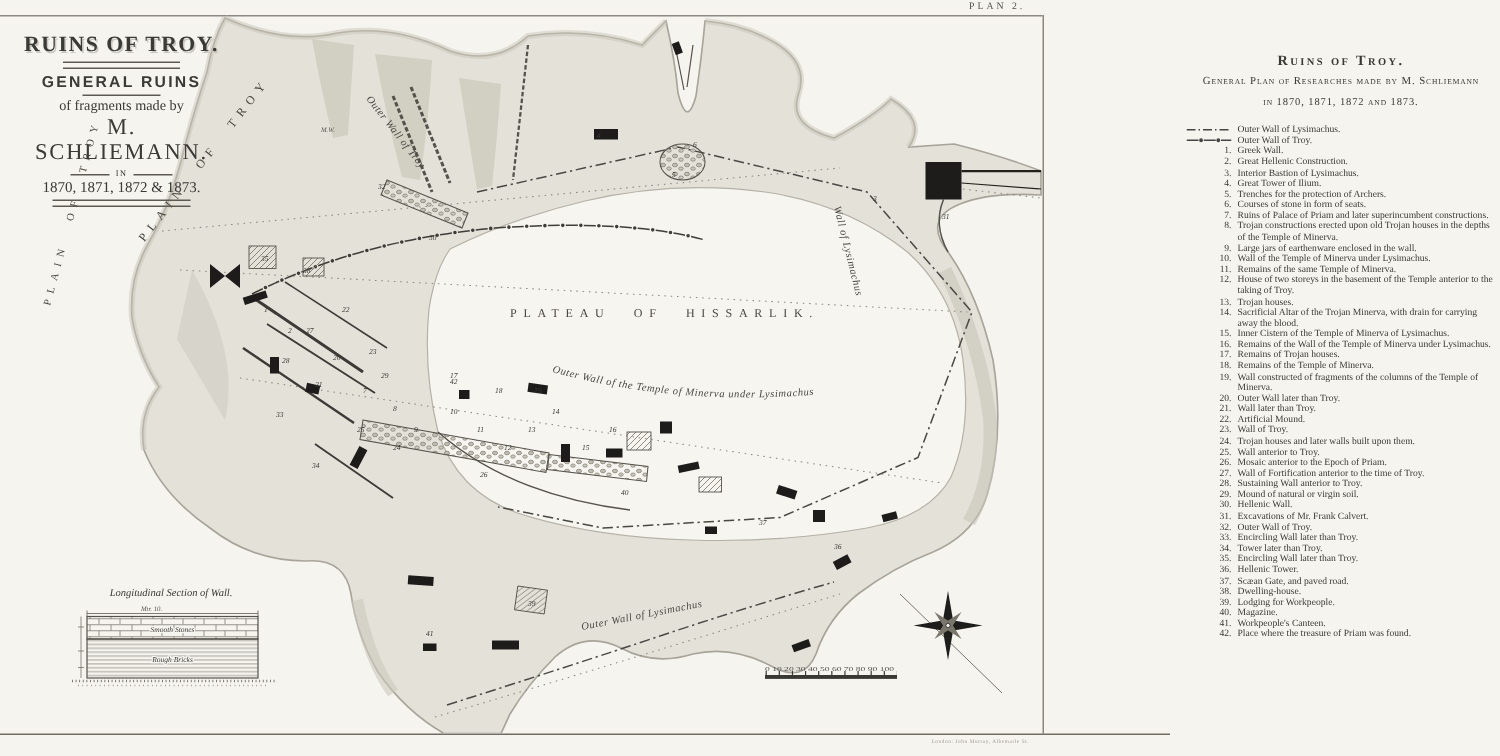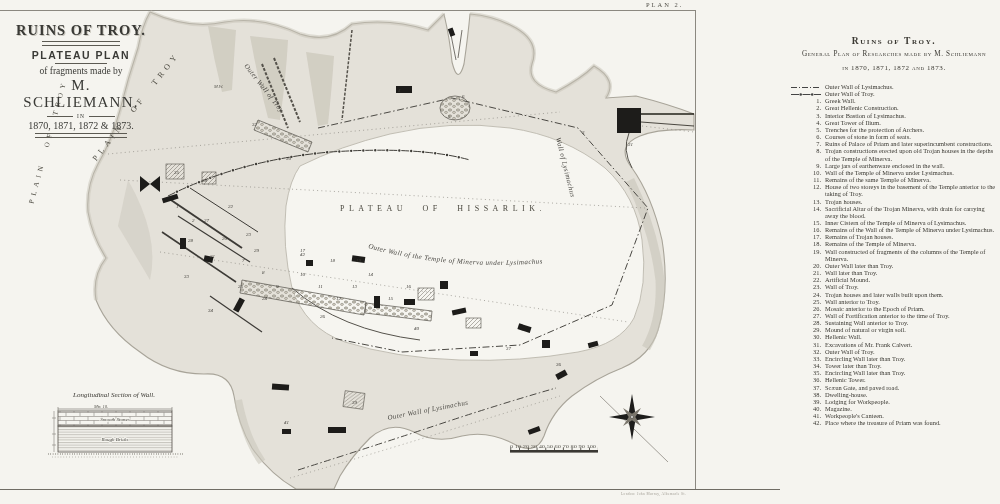--- a/index.html
+++ b/index.html
@@ -279,21 +279,21 @@
       <text class="sect-script" x="115" y="441" text-anchor="middle">Rough Bricks</text>
       <path d="M48,454 H184" stroke="#6f6b62" stroke-width="1.6" stroke-dasharray="0.6 1.8" fill="none"></path>
       <path d="M52,457 H178" stroke="#8a867c" stroke-width="1" stroke-dasharray="0.5 2.4" fill="none"></path>
     </g>
   </g>
 </svg>
 
 <div class="title-block">
   <div class="tb1">RUINS OF TROY.</div>
   <div class="tb-rule"></div>
-  <div class="tb2">PLATEAU PLAN</div>
+  <div class="tb2">GENERAL RUINS</div>
   <div class="tb-rule2"></div>
   <div class="tb3">of fragments made by</div>
   <div class="tb4">M. SCHLIEMANN.</div>
   <div class="tb-in">
     <span class="bar"></span>
     <span class="in">IN</span>
     <span class="bar"></span>
   </div>
   <div class="tb5">1870, 1871, 1872 &amp; 1873.</div>
   <div class="tb-rule3"></div>

